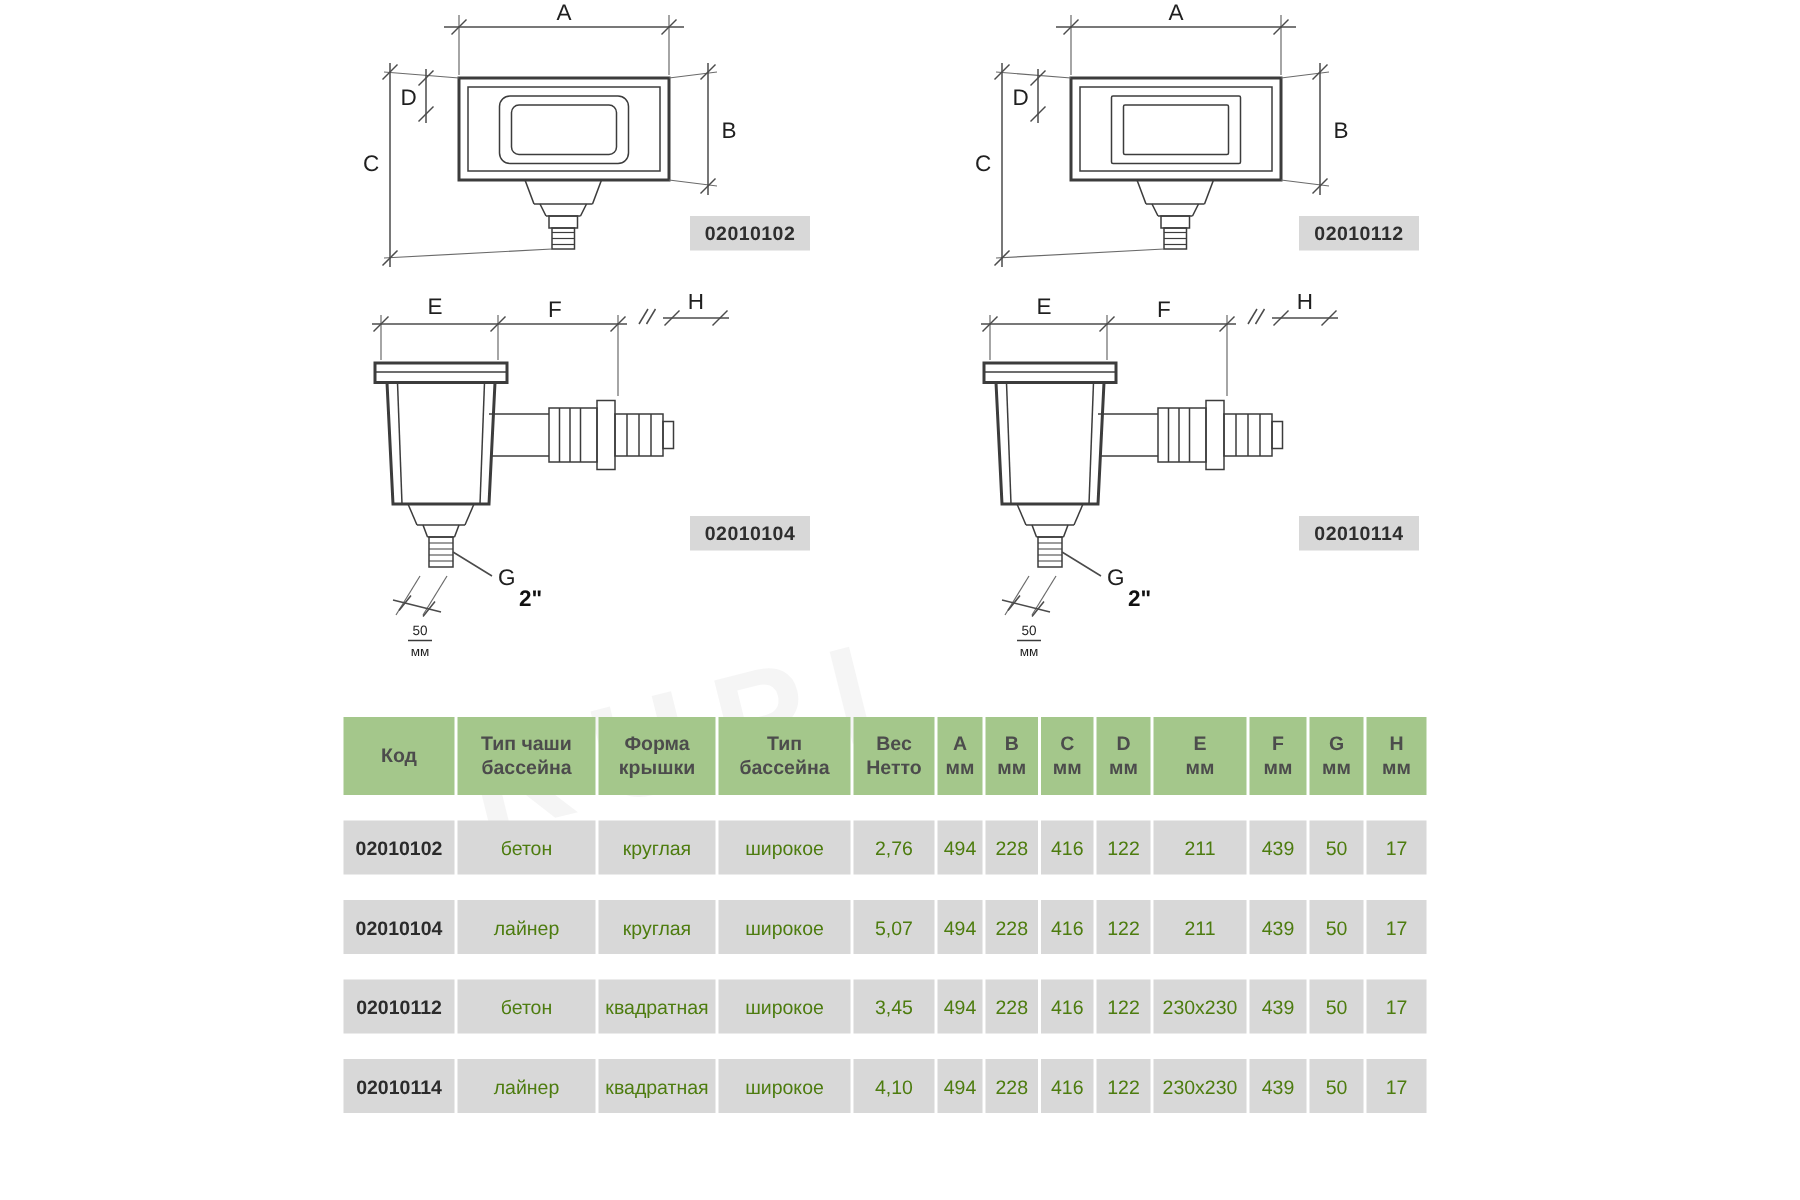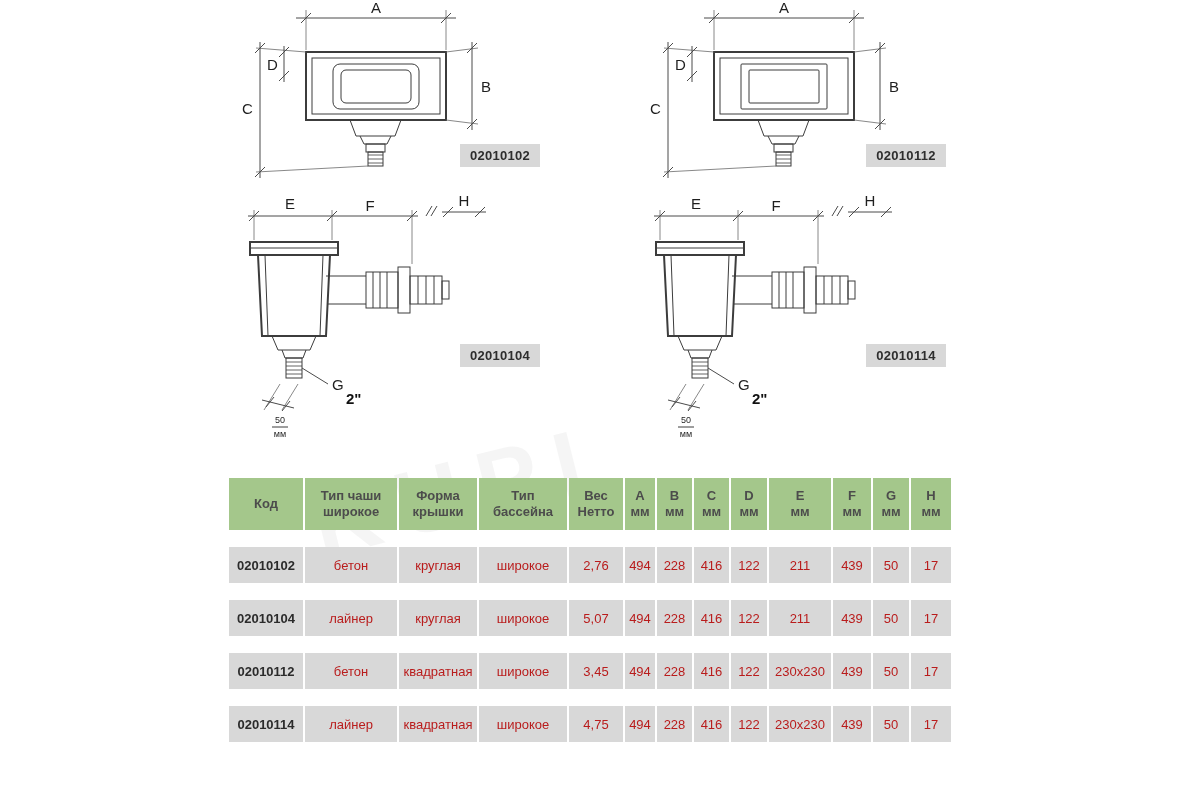--- a/index.html
+++ b/index.html
@@ -12,21 +12,21 @@
   svg .ext{stroke:#6a6a6a;stroke-width:0.8;fill:none;}
   svg .hatch{stroke:#3c3c3c;stroke-width:0.8;fill:none;}
   svg text.lbl{font-family:"Liberation Sans",sans-serif;font-size:15px;fill:#1f1f1f;}
   svg text.lbl-small{font-family:"Liberation Sans",sans-serif;font-size:9px;fill:#1f1f1f;}
   svg text.lbl-bold{font-family:"Liberation Sans",sans-serif;font-size:15px;font-weight:bold;fill:#111;}
   .code-badge{position:absolute;width:80px;height:23px;background:#d8d8d8;color:#2e2e2e;font-weight:bold;font-size:13px;display:flex;align-items:center;justify-content:center;letter-spacing:0.3px;}
   .watermark{position:absolute;left:310px;top:440px;font-size:92px;font-weight:bold;color:rgba(90,90,90,0.06);transform:rotate(-14deg);letter-spacing:18px;pointer-events:none;}
   table.spec{position:absolute;left:227px;top:461px;border-collapse:separate;border-spacing:2px 17px;table-layout:fixed;}
   table.spec th,table.spec td{box-sizing:border-box;}
   table.spec th{background:#a4c78b;color:#4c4c4c;font-size:13px;font-weight:bold;text-align:center;vertical-align:middle;height:52px;white-space:pre-line;line-height:1.25;padding:0 3px;}
-  table.spec td{background:#d8d8d8;color:#b91c1c;font-size:13px;text-align:center;vertical-align:middle;height:36px;padding:0 3px;}
+  table.spec td{background:#d8d8d8;color:#4d7c0f;font-size:13px;text-align:center;vertical-align:middle;height:36px;padding:0 3px;}
   table.spec td.code{font-weight:bold;color:#2b2b2b;}
 </style>
 </head>
 <body>
 
 <div class="page">
 
   <div class="watermark">KUPI</div>
 
   <div class="drawing" style="left:238px;top:2px;width:310px;height:178px;">
@@ -263,21 +263,21 @@
       <col style="width:36px">
         <col style="width:62px">
         <col style="width:38px">
         <col style="width:36px">
         <col style="width:40px">
     </colgroup>
     <thead>
       <tr>
         <th>Код</th>
         <th>Тип чаши
-широкое</th>
+бассейна</th>
         <th>Форма
 крышки</th>
         <th>Тип
 бассейна</th>
         <th>Вес
 Нетто</th>
         <th>А
 мм</th>
         <th>В
 мм</th>
@@ -339,21 +339,21 @@
         <td>230х230</td>
         <td>439</td>
         <td>50</td>
         <td>17</td>
       </tr>
       <tr>
         <td class="code">02010114</td>
         <td>лайнер</td>
         <td>квадратная</td>
         <td>широкое</td>
-        <td>4,75</td>
+        <td>4,10</td>
         <td>494</td>
         <td>228</td>
         <td>416</td>
         <td>122</td>
         <td>230х230</td>
         <td>439</td>
         <td>50</td>
         <td>17</td>
       </tr>
     </tbody>

